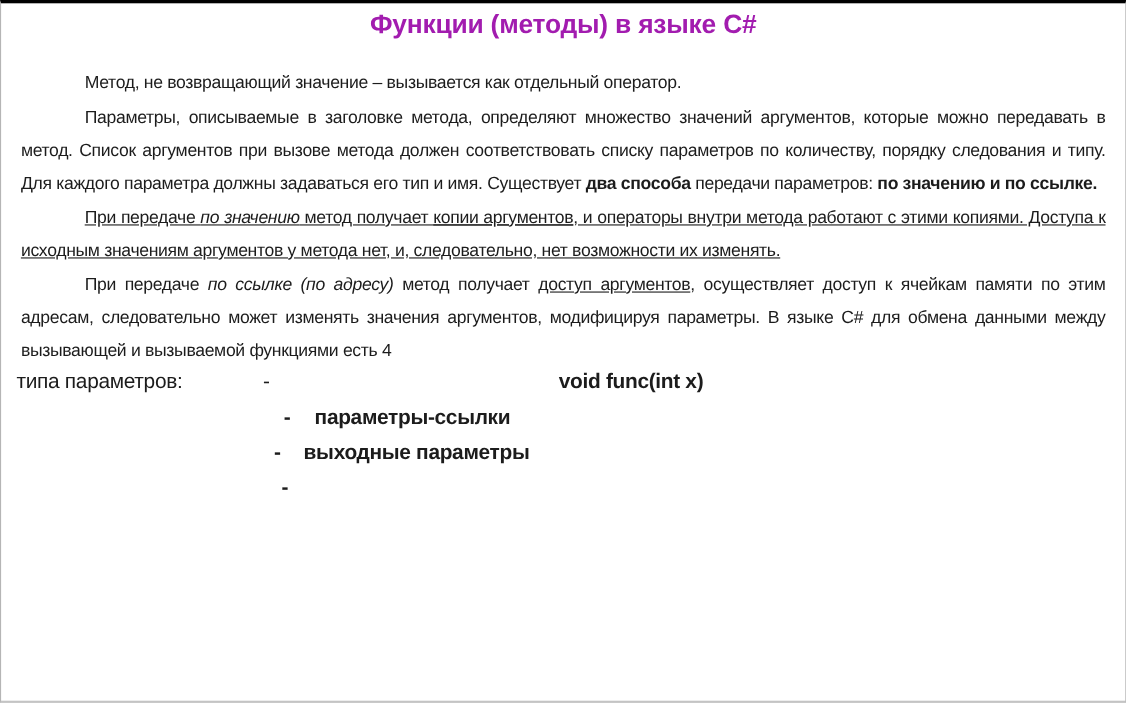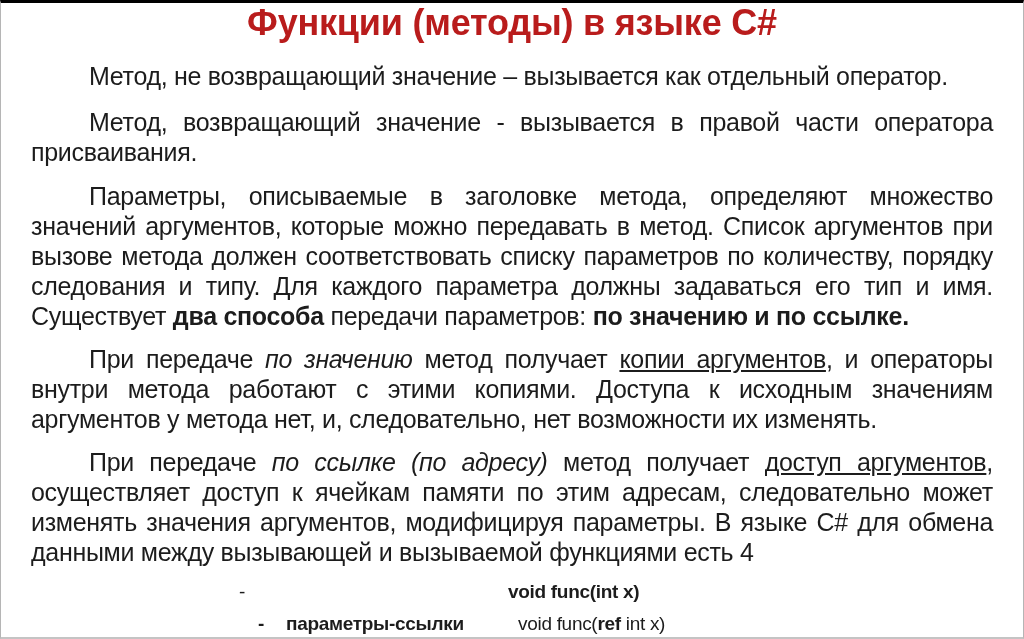--- a/index.html
+++ b/index.html
@@ -13,40 +13,40 @@
     border-left: 1px solid #b5b5b5;
     border-right: 1px solid #b5b5b5;
     border-bottom: 2px solid #c4c4c4;
     font-family: "Liberation Sans", "DejaVu Sans", sans-serif;
     color: #1c1c1c;
     overflow: hidden;
   }
   .content { padding: 0 14px; }
   .title {
     margin: 3px 0 0 0;
-    font-size: 36px;
+    font-size: 24px;
     line-height: 34px;
     font-weight: bold;
     text-align: center;
-    color: #b91c1c;
+    color: #a21caf;
     letter-spacing: -0.2px;
   }
   p.para {
-    margin: 16px;
-    font-size: 25px;
+    margin: 4px;
+    font-size: 16px;
     line-height: 30px;
     letter-spacing: -0.3px;
     text-align: justify;
     text-indent: 58px;
   }
   p.p1 { margin-top: 21px; }
   p.p2 { margin-top: 2px; }
   p.p3 { margin-top: 0; }
   p.p4 { margin-top: -2px; }
-  p.p5 { margin-top: -3px; }
+  p.p5 { margin-top: -3px; text-decoration: underline; }
   p.p6 { margin-top: -3px; }
   .bold { font-weight: bold; }
   .ital { font-style: italic; }
   .undl { text-decoration: underline; }
   .plist {
     position: relative;
     margin-top: -6px;
     font-size: 19px;
     letter-spacing: -0.3px;
   }
@@ -71,44 +71,44 @@
 </head>
 <body>
 
 <div class="slide">
   <div class="content">
 
     <h1 class="title">Функции (методы) в языке C#</h1>
 
     <p class="para p1">Метод, не возвращающий значение – вызывается как отдельный оператор.</p>
 
-    <p class="para p2">Метод, возвращающий значение  - вызывается в правой части оператора присваивания.</p>
 
 
     <p class="para p4"><span>Параметры, описываемые в заголовке метода, определяют множество значений аргументов, которые можно передавать в метод. Список аргументов при вызове метода должен соответствовать списку параметров по количеству, порядку следования и типу. Для каждого параметра должны задаваться его тип и имя. Существует </span><span class="bold">два способа</span><span> передачи параметров:  </span><span class="bold">по значению  и  по ссылке.</span></p>
 
     <p class="para p5"><span>При передаче </span><span class="ital">по значению</span><span> метод получает </span><span class="undl">копии аргументов</span><span>, и операторы внутри метода работают с этими копиями. Доступа к исходным значениям аргументов у метода нет, и, следовательно, нет возможности их изменять.</span></p>
 
     <p class="para p6"><span>При передаче </span><span class="ital">по ссылке (по адресу)</span><span> метод получает </span><span class="undl">доступ аргументов</span><span>, осуществляет доступ к ячейкам памяти по этим адресам, следовательно может изменять значения аргументов, модифицируя параметры. В языке C# для обмена данными между вызывающей и вызываемой функциями есть 4</span></p>
 
     <div class="plist">
 
       <div class="lrow r1">
+        <span class="intro">типа параметров:</span>
         <span class="dash">-</span>
         <span class="code"><span>void func(int x)</span><span class="bold"></span><span></span></span>
       </div>
 
       <div class="lrow r2">
         <span class="dash dash-b">-</span>
         <span class="label">параметры-ссылки</span>
-        <span class="code"><span>void func(</span><span class="bold">ref</span><span> int x)</span></span>
       </div>
 
       <div class="lrow r3">
         <span class="dash dash-b">-</span>
+        <span class="label">выходные параметры</span>
       </div>
 
       <div class="lrow r4">
         <span class="dash dash-b">-</span>
       </div>
 
     </div>
 
   </div>
 </div>

